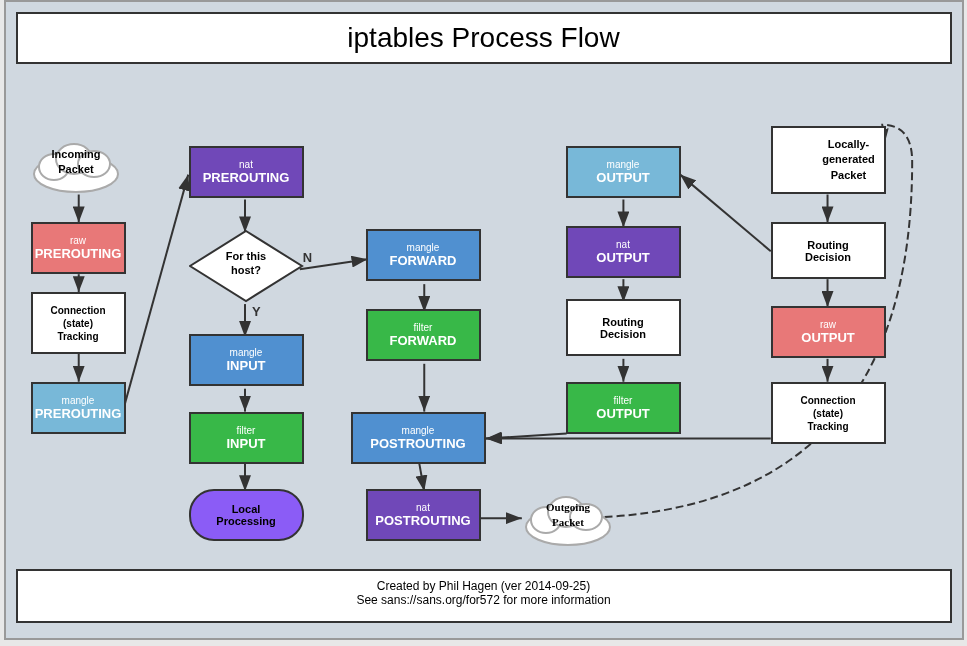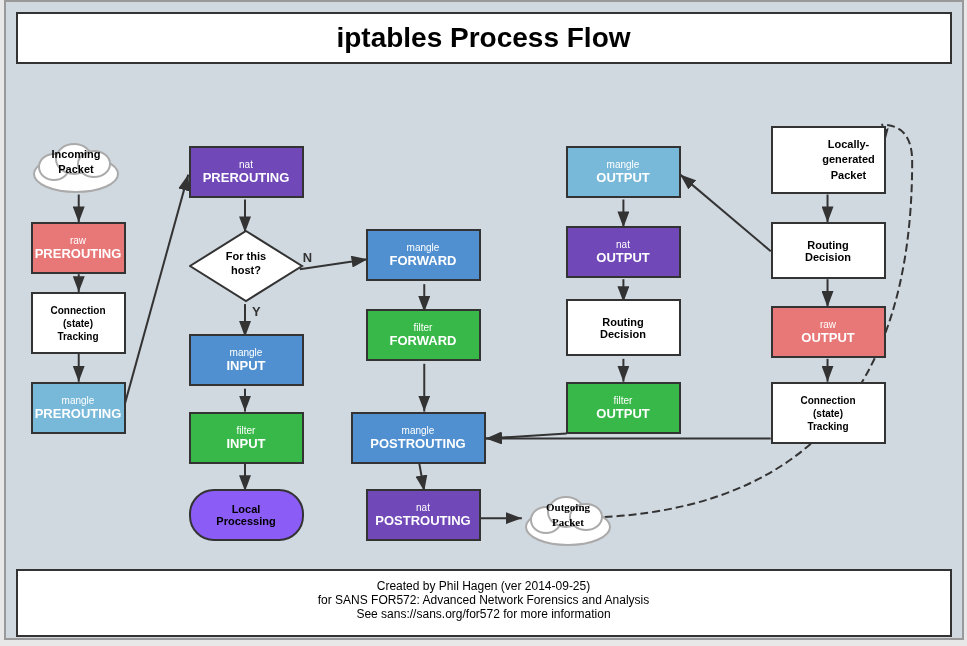--- a/index.html
+++ b/index.html
@@ -18,21 +18,21 @@
       background: #d0d8e0;
       width: 960px;
       height: 640px;
       border: 2px solid #999;
       position: relative;
       padding: 10px;
     }
     .title {
       text-align: center;
       font-size: 28px;
-      font-weight: bold;
+      font-weight: normal;
       background: white;
       border: 2px solid #333;
       padding: 8px 40px;
       display: inline-block;
       margin: 0 auto 10px auto;
       width: 100%;
     }
     .diagram-area {
       position: relative;
       width: 100%;
@@ -240,17 +240,16 @@
     </div>
 
     <div style="position:absolute;left:755px;top:308px;width:115px;height:62px;background:white;border:2px solid #333;display:flex;align-items:center;justify-content:center;text-align:center;">
       <div style="font-size:10px;font-weight:bold;line-height:1.3;">Connection<br>(state)<br>Tracking</div>
     </div>
 
   </div>
 
   <div class="footer">
     <div>Created by Phil Hagen (ver 2014-09-25)</div>
-    <div>for SANS FOR572: Advanced Network Forensics and Analysis</div>
     <div>See sans://sans.org/for572 for more information</div>
     <div style="height:6px;"></div>
   </div>
 </div>
 
 </body></html>

